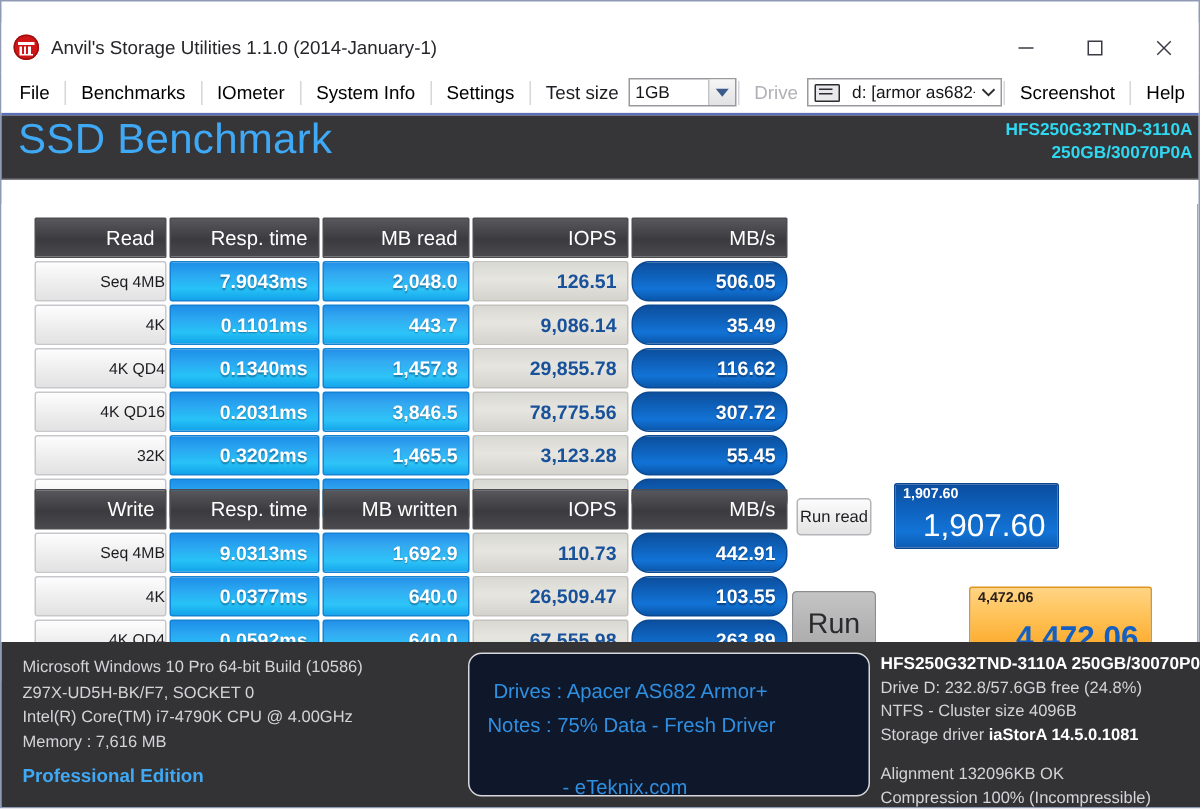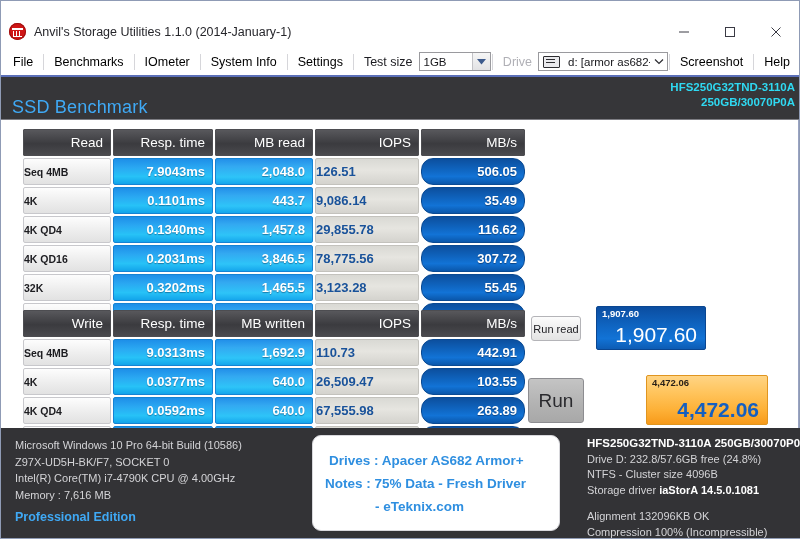--- a/index.html
+++ b/index.html
@@ -90,31 +90,31 @@
 
   
   .blue-rule{height:2px;background:#5b6fb8;}
 
   
   .banner{
     height:42px;background:#363639;position:relative;
     border-bottom:1px solid #7d7d83;
   }
   .banner-title{
-    position:absolute;left:11px;top:20px;
-    font-size:18px;color:#3fa9f5;letter-spacing:.2px;
+    position:absolute;left:11px;top:0;
+    font-size:28px;color:#3fa9f5;letter-spacing:.2px;
   }
   .banner-right{
     position:absolute;right:4px;top:3px;text-align:right;
     font-size:11.5px;font-weight:bold;color:#2fd9f2;line-height:15px;
   }
 
   
   .main{
-    position:relative;height:318px;background:#ffffff;
+    position:relative;height:318px;background:#ffffff;margin-top:16px;
   }
 
   
   .tbl{
     position:absolute;left:20px;width:504px;
     border-collapse:separate;border-spacing:2px 2px;
     table-layout:fixed;
   }
   .tbl.read{top:7px;}
   .tbl.write{top:188px;}
@@ -131,37 +131,37 @@
   }
   .col-label{width:88px;}
   .col-resp{width:100px;}
   .col-mb{width:98px;}
   .col-iops{width:104px;}
   .col-mbs{width:104px;}
 
   td.rowlabel{
     background:linear-gradient(#fdfdfd,#ececec 60%,#e2e2e2);
     border:1px solid #c8c8cc;border-radius:2px;
-    color:#1c1c20;font-size:10.5px;font-weight:bold;text-align:left;
+    color:#1c1c20;font-size:10.5px;font-weight:normal;text-align:right;
   }
   td.cell-resp{
     background:linear-gradient(180deg,#1e8fe8 0%,#2aa8f2 35%,#27c2f7 70%,#12a4ea 100%);
     color:#ffffff;text-align:right;padding-right:7px;
     border:1px solid #1583d4;border-radius:2px;
     text-shadow:0 1px 1px rgba(0,40,80,.45);
   }
   td.cell-mb{
     background:linear-gradient(180deg,#2390e9 0%,#33a9f1 30%,#2ec4f8 72%,#15a6ec 100%);
     color:#ffffff;text-align:right;padding-right:7px;
     border:1px solid #1583d4;border-radius:2px;
     text-shadow:0 1px 1px rgba(0,40,80,.45);
   }
   td.cell-iops{
     background:linear-gradient(180deg,#d9d9d4 0%,#e6e5e0 45%,#d4d3ce 100%);
-    color:#19529a;padding-right:7px;
+    color:#19529a;text-align:right;padding-right:7px;
     border:1px solid #c3c2bd;border-radius:2px;
   }
   td.cell-mbs{
     background:linear-gradient(180deg,#0c4f9e 0%,#0f63bd 40%,#1273d6 70%,#0a57ab 100%);
     color:#ffffff;text-align:right;padding-right:7px;
     border:1px solid #0a4a93;border-radius:12px;
     text-shadow:0 1px 1px rgba(0,20,50,.5);
   }
 
   
@@ -219,31 +219,30 @@
     background:#333336;
   }
   .footer .sysinfo{
     position:absolute;left:14px;top:9px;
     font-size:11px;color:#d4d4d7;line-height:16.5px;
   }
   .footer .sysinfo .pro{
     color:#3fa9f5;font-weight:bold;font-size:12.5px;margin-top:6px;display:block;
   }
   .notes{
-    position:absolute;left:311px;top:7px;width:248px;height:96px;
-    background:#ffffff;border-radius:9px;border:1px solid #d8d8dc;
+    position:absolute;left:311px;top:7px;width:268px;height:96px;
+    background:#0f172a;border-radius:9px;border:1px solid #d8d8dc;
     box-sizing:border-box;
-    font-weight:bold;
   }
   .notes .line{
     color:#2f8fe0;font-size:13.5px;line-height:23px;
   }
   .notes .l1{position:absolute;left:16px;top:13px;}
   .notes .l2{position:absolute;left:12px;top:36px;}
-  .notes .l3{position:absolute;left:62px;top:59px;}
+  .notes .l3{position:absolute;left:62px;top:77px;}
 
   .drvinfo{
     position:absolute;left:586px;top:8px;width:220px;
     font-size:11px;color:#d4d4d7;line-height:15.5px;
     white-space:nowrap;
   }
   .drvinfo .model{color:#ffffff;font-weight:bold;font-size:11.5px;}
   .drvinfo .strong{color:#ffffff;font-weight:bold;}
   .drvinfo .gap{height:11px;}
 </style>

